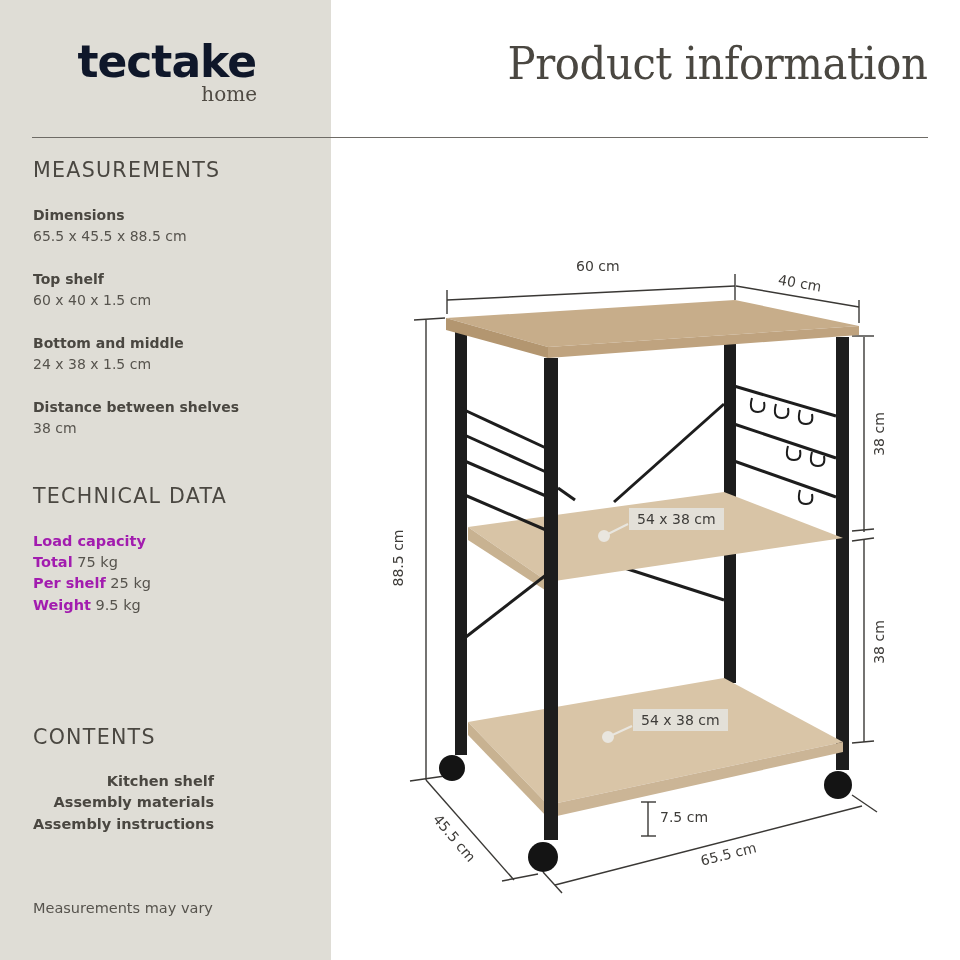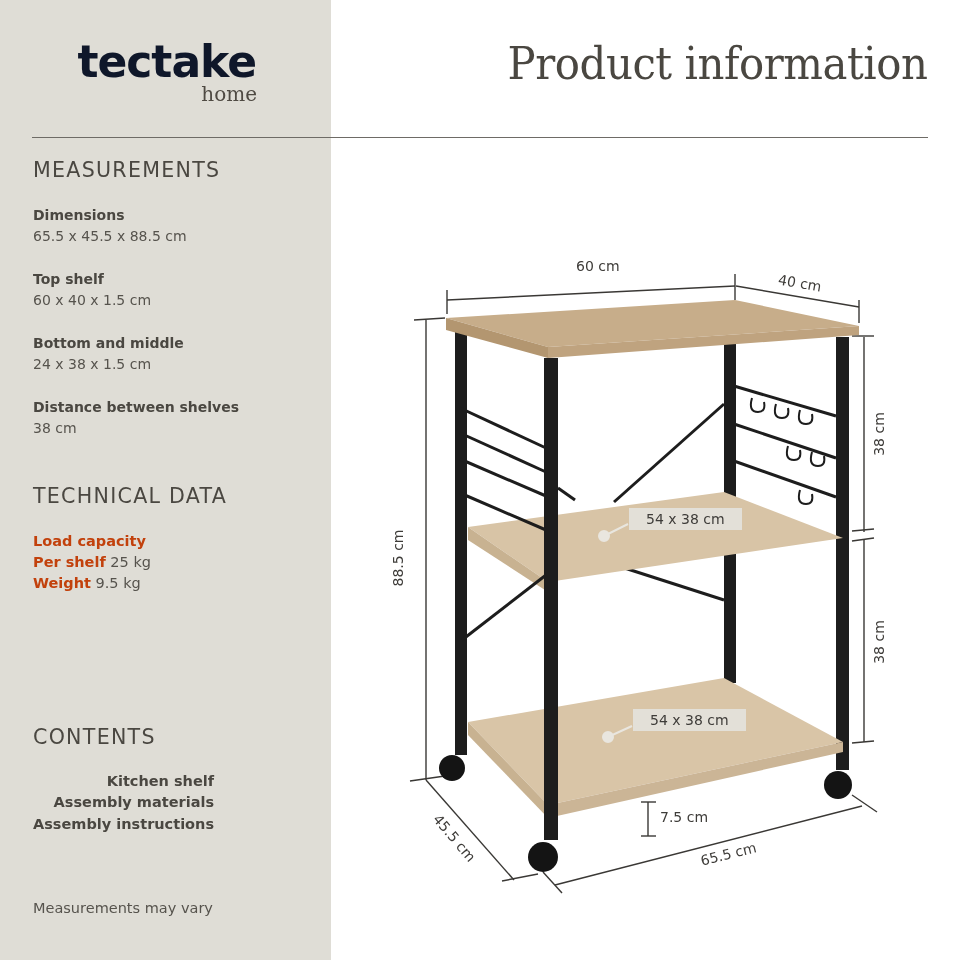--- a/index.html
+++ b/index.html
@@ -36,33 +36,33 @@
     position: absolute; left: 33px;
     font-family: "DejaVu Sans", sans-serif; font-size: 21px; letter-spacing: 1.3px;
     color: #4a4741; font-weight: normal; line-height: 24px;
     transform: scaleX(0.98); transform-origin: left center;
   }
   .spec { position: absolute; left: 33px; font-size: 14px; line-height: 21px; }
   .spec .lbl { font-weight: bold; color: #4a4741; display: block; }
   .spec .val { color: #56534d; display: block; }
   .tech { position: absolute; left: 33px; top: 531px; font-size: 14.5px; line-height: 21.2px; width: 290px; }
   .tech .row { display: block; }
-  .tech b { color: #c2410c; }
+  .tech b { color: #a21caf; }
   .tech span.v { color: #56534d; }
   .contents { position: absolute; left: 33px; top: 771px; font-size: 14.5px; line-height: 21.3px; font-weight: bold; color: #4a4741; text-align: right; }
   .contents div { display: block; }
   .footnote { position: absolute; left: 33px; top: 900px; font-size: 14.5px; color: #56534d; }
 
   .diagram { position: absolute; left: 380px; top: 250px; width: 520px; height: 660px; }
   .dim-label {
     position: absolute; font-size: 14px; color: #3e3c39; white-space: nowrap;
     font-family: "DejaVu Sans", sans-serif;
   }
   .shelf-label {
-    position: absolute; background: #e3e0d8; padding: 3px 17px;
+    position: absolute; background: #e3e0d8; padding: 3px 8px;
     font-size: 14px; color: #3e3c39; white-space: nowrap;
   }
 </style>
 </head>
 <body>
 
 <div class="sidebar">
   <div class="logo">
     <div class="logo-main">tectake</div>
     <div class="logo-sub">home</div>
@@ -84,20 +84,21 @@
   </div>
   <div class="spec" style="top:397px">
     <span class="lbl">Distance between shelves</span>
     <span class="val">38 cm</span>
   </div>
 
   <div class="section-heading" style="top:484px">TECHNICAL DATA</div>
 
   <div class="tech">
     <div class="row"><b>Load capacity</b></div>
+    <div class="row"><b>Total</b> <span class="v">75 kg</span></div>
     <div class="row"><b>Per shelf</b> <span class="v">25 kg</span></div>
     <div class="row"><b>Weight</b> <span class="v">9.5 kg</span></div>
   </div>
 
   <div class="section-heading" style="top:725px">CONTENTS</div>
 
   <div class="contents">
     <div>Kitchen shelf</div>
     <div>Assembly materials</div>
     <div>Assembly instructions</div>

